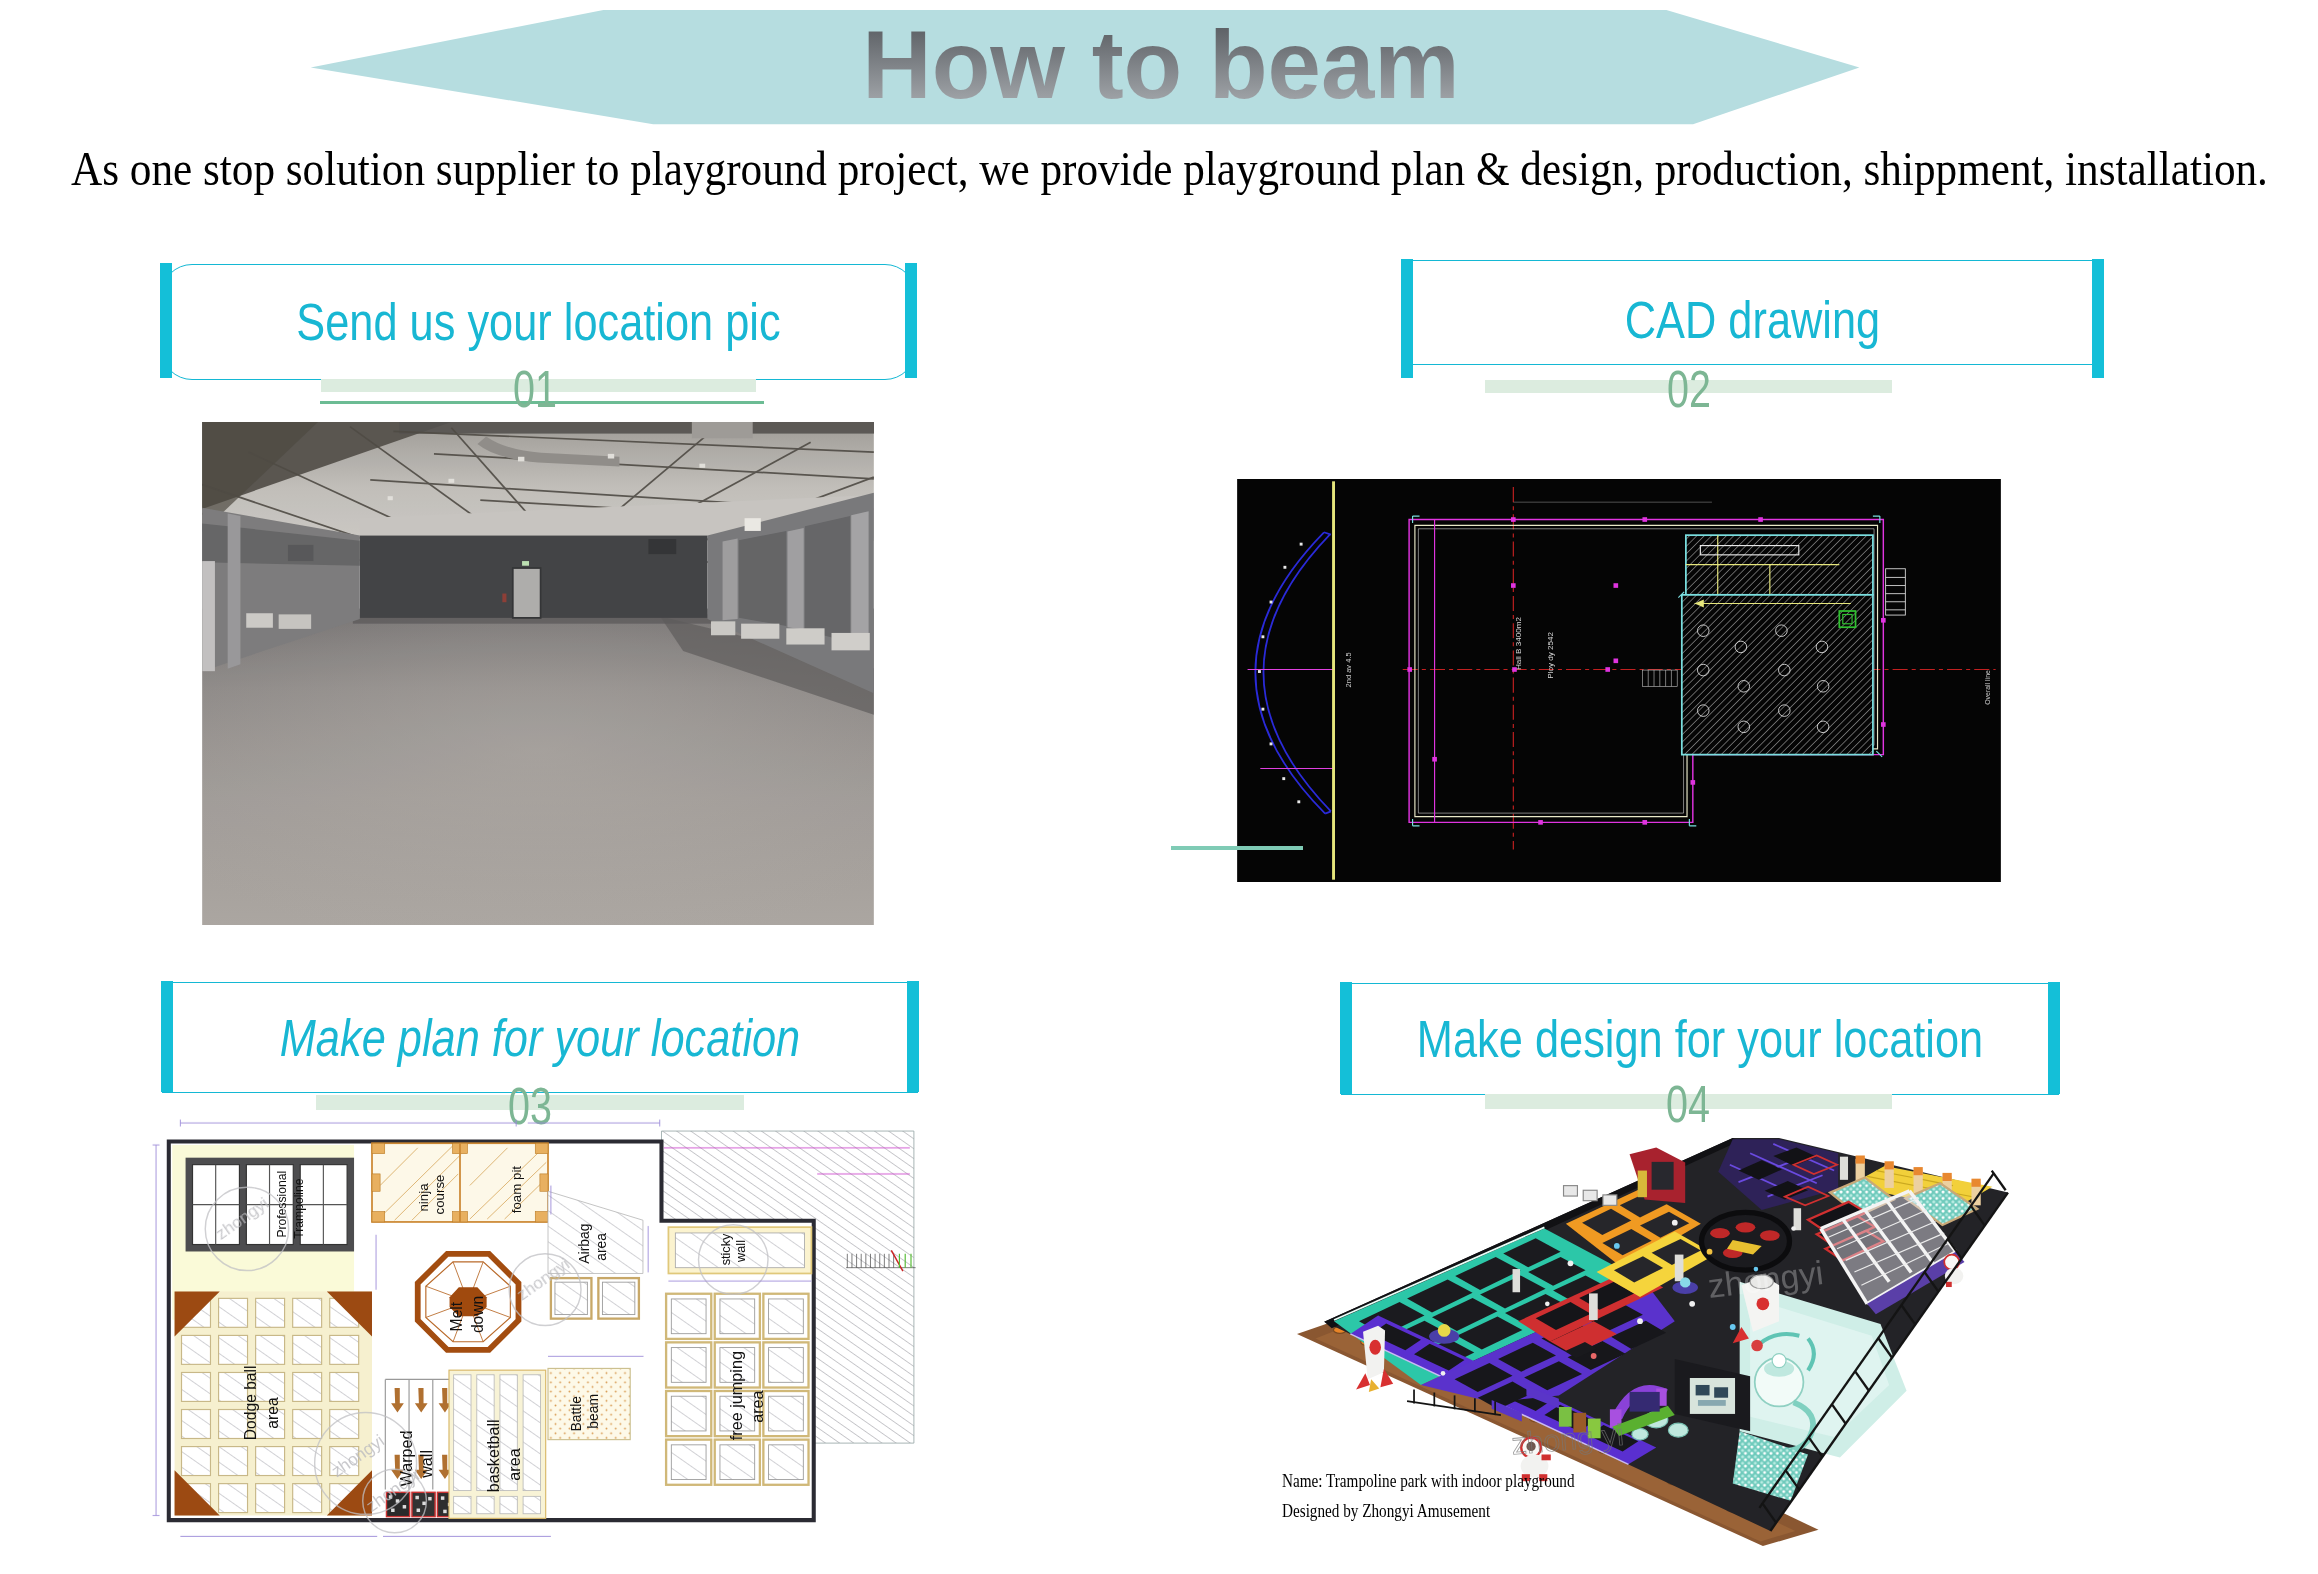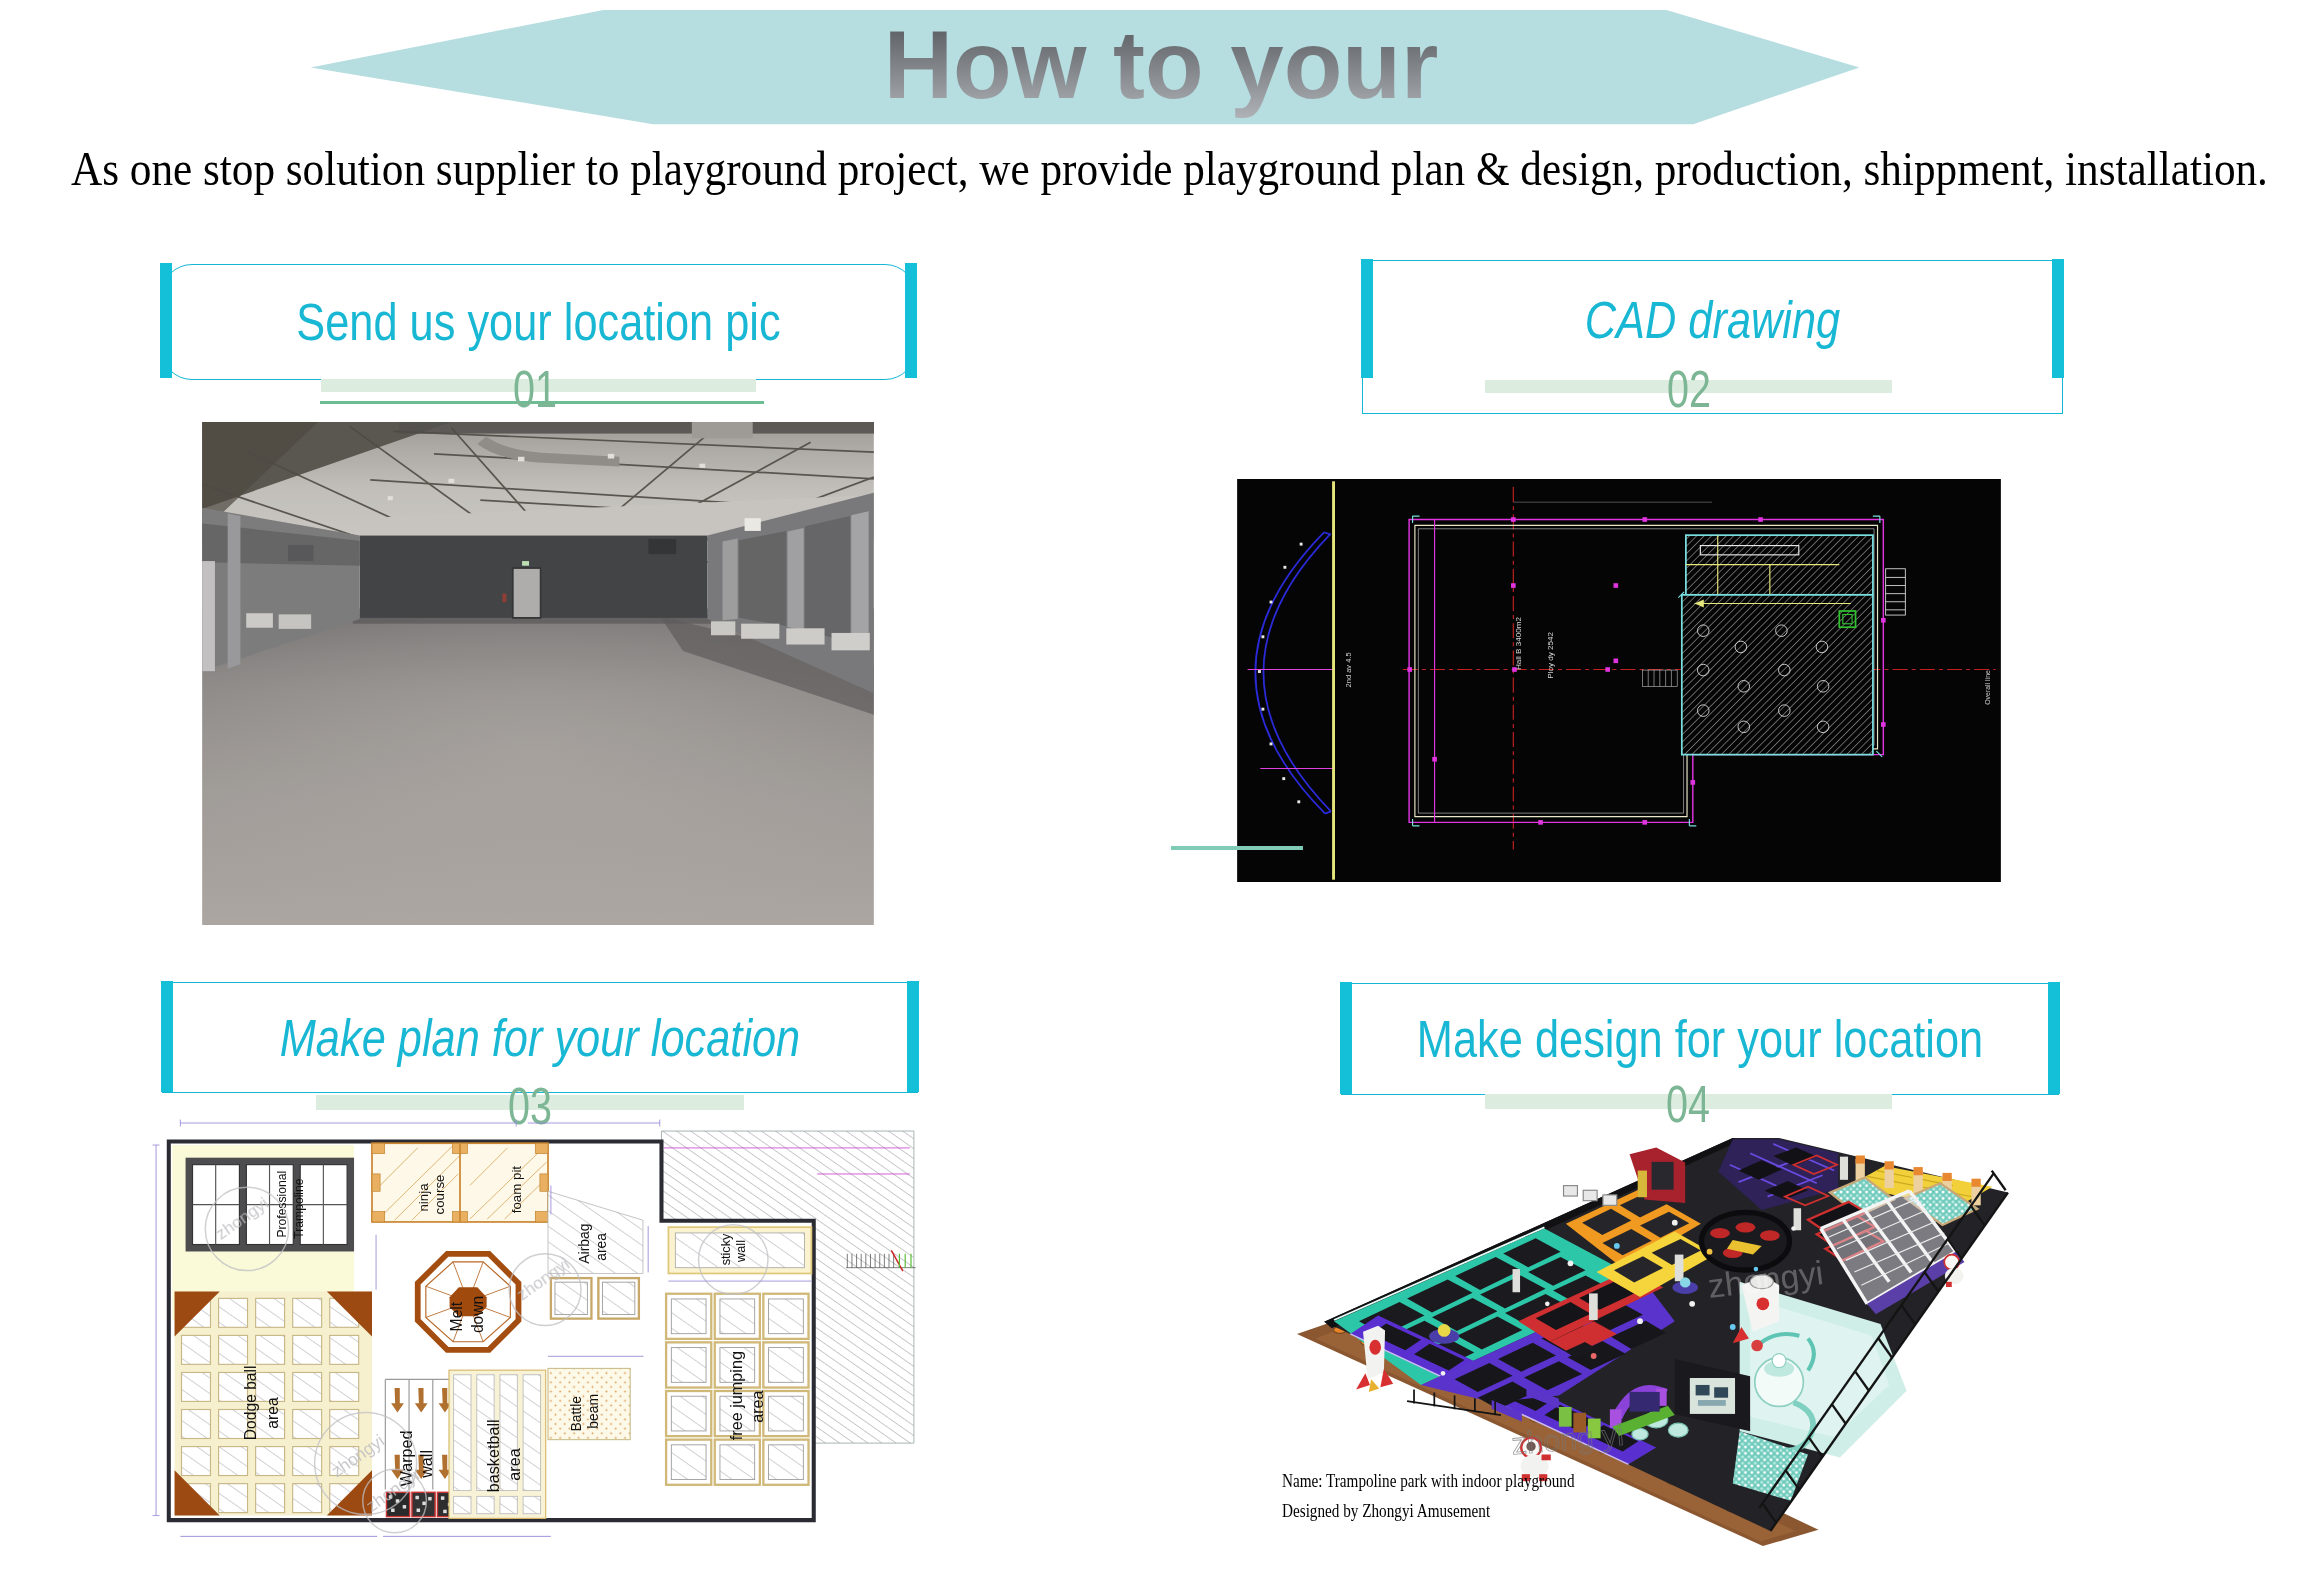--- a/index.html
+++ b/index.html
@@ -12,40 +12,40 @@
 .gnum{position:absolute;color:#7db694;font-size:52px;transform:scaleX(0.76);transform-origin:left;}
 .cap{position:absolute;font-family:'Liberation Serif',serif;font-size:19px;color:#000;transform:scaleX(0.80);transform-origin:left;white-space:nowrap;}
 </style>
 </head>
 <body>
 
 <svg class="abs" style="left:0;top:0" width="2319" height="151" viewBox="0 0 4001 260">
 <polygon points="536,116 1041,17 2875,17 3208,116 2921,214 1127,214" fill="#b6dde0"></polygon>
 </svg>
 
-<div class="abs" style="left:1161px;top:9.9px;transform:translateX(-50%);font-size:96px;font-weight:bold;letter-spacing:0px;background:linear-gradient(#4e5257,#b0b4b8);-webkit-background-clip:text;background-clip:text;color:transparent;">How to your</div>
+<div class="abs" style="left:1161px;top:9.9px;transform:translateX(-50%);font-size:96px;font-weight:bold;letter-spacing:0px;background:linear-gradient(#4e5257,#b0b4b8);-webkit-background-clip:text;background-clip:text;color:transparent;">How to beam</div>
 
 <div class="abs" style="left:71px;top:141px;font-family:'Liberation Serif',serif;font-size:48px;color:#000;white-space:nowrap;transform:scaleX(0.90);transform-origin:left;">As one stop solution supplier to playground project, we provide playground plan &amp; design, production, shippment, installation.</div>
 
 <div class="tbox" style="left:161px;top:264px;width:755px;height:116px;border-radius:31px;">
 
 <div class="tbar" style="left:-1.7px;height:115px;"></div>
 
 <div class="tbar" style="right:-1.7px;height:115px;"></div>
 
 <div class="title" style="top:28px;">Send us your location pic</div>
 </div>
 
 <div class="gbar" style="left:321px;top:379px;width:435px;height:13.3px;"></div>
 
 <div class="gbar" style="left:320px;top:401px;width:444px;height:2.9px;background:#6cbc94;"></div>
 
 <div class="gnum" style="left:513px;top:359px;">01</div>
 
-<div class="tbox" style="left:1362px;top:260px;width:701px;height:154px;font-style:italic;">
+<div class="tbox" style="left:1402px;top:260px;width:701px;height:105px;">
 
 <div class="tbar" style="left:-1.7px;height:119px;"></div>
 
 <div class="tbar" style="right:-1.7px;height:119px;"></div>
 
 <div class="title" style="top:30px;">CAD drawing</div>
 </div>
 
 <div class="gbar" style="left:1485px;top:380px;width:407px;height:13.3px;"></div>
 

